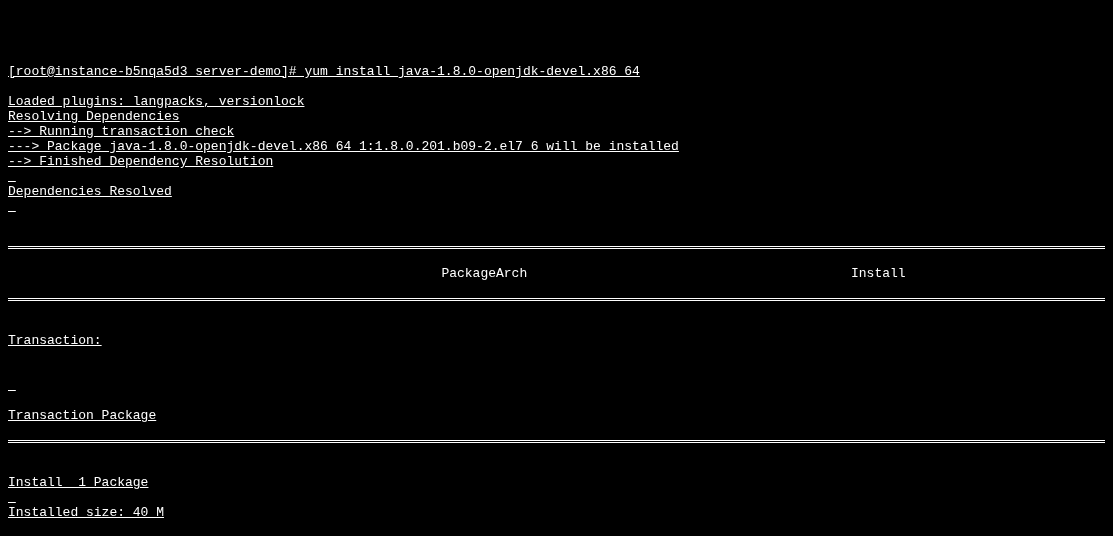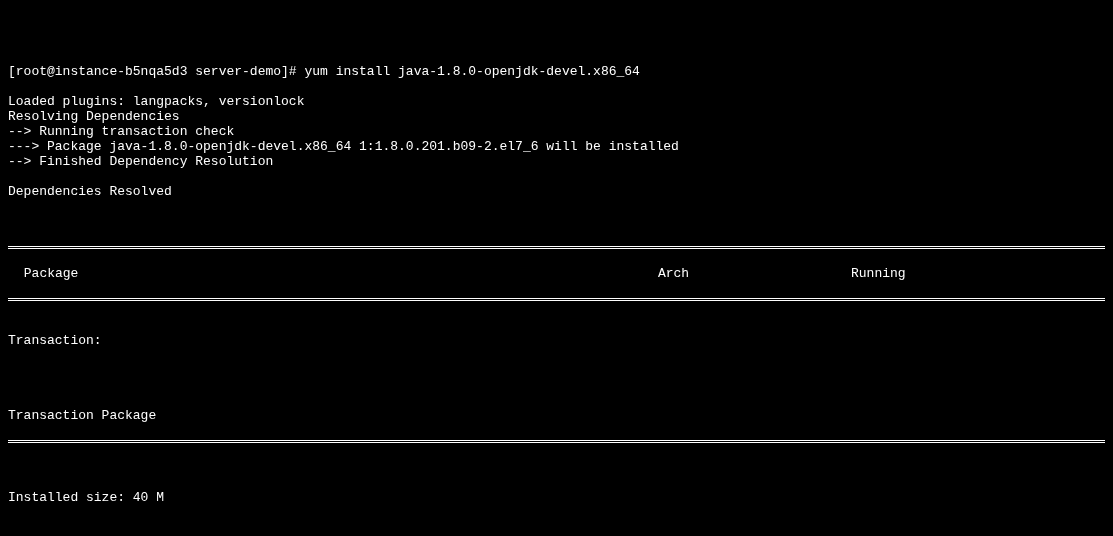--- a/index.html
+++ b/index.html
@@ -6,55 +6,55 @@
       background: #000;
       color: #fff;
       font-family: "Consolas", "Courier New", monospace;
       font-size: 13px;
       line-height: 15px;
       margin: 0;
       padding: 4px 8px;
       white-space: pre;
       overflow-x: auto;
     }
-    .line { white-space: pre; }
+    .line { white-space: pre; text-decoration: underline; }
     .double-rule {
       border: none;
       border-top: 3px double #fff;
       margin: 2px 0;
       height: 0;
       background: none;
     }
     .cols {
       display: flex;
     }
-    .col1 { width: 480px; padding-left: 8px; }
-    .col2 { width: 355px; text-align: center; }
+    .col1 { width: 480px; padding-left: 8px; text-align: right; }
+    .col2 { width: 355px; }
     .col3 { flex: 1; }
     .hdr .col1 { padding-left: 8px; }
   </style>
 </head>
 <body>
 
 
 
 <div class="line">[root@instance-b5nqa5d3 server-demo]# yum install java-1.8.0-openjdk-devel.x86_64</div>
 <div id="pre-block"><div class="line">Loaded plugins: langpacks, versionlock</div><div class="line">Resolving Dependencies</div><div class="line">--&gt; Running transaction check</div><div class="line">---&gt; Package java-1.8.0-openjdk-devel.x86_64 1:1.8.0.201.b09-2.el7_6 will be installed</div><div class="line">--&gt; Finished Dependency Resolution</div><div class="line">&nbsp;</div><div class="line">Dependencies Resolved</div><div class="line">&nbsp;</div></div>
 
 <hr class="double-rule">
 <div class="cols hdr">
   <div class="col1"> Package</div>
   <div class="col2">Arch</div>
-  <div class="col3">Running</div>
+  <div class="col3">Install</div>
 </div>
 <hr class="double-rule">
 
 <div class="line">Transaction:</div>
 <div class="cols">
 </div>
 <div class="line">&nbsp;</div>
 <div class="line">Transaction Package</div>
 <hr class="double-rule">
 
-<div id="post-block"><div class="line">&nbsp;</div><div class="line">Installed size: 40 M</div></div>
+<div id="post-block"><div class="line">Install  1 Package</div><div class="line">&nbsp;</div><div class="line">Installed size: 40 M</div></div>
 
 
 
 
 </body></html>

